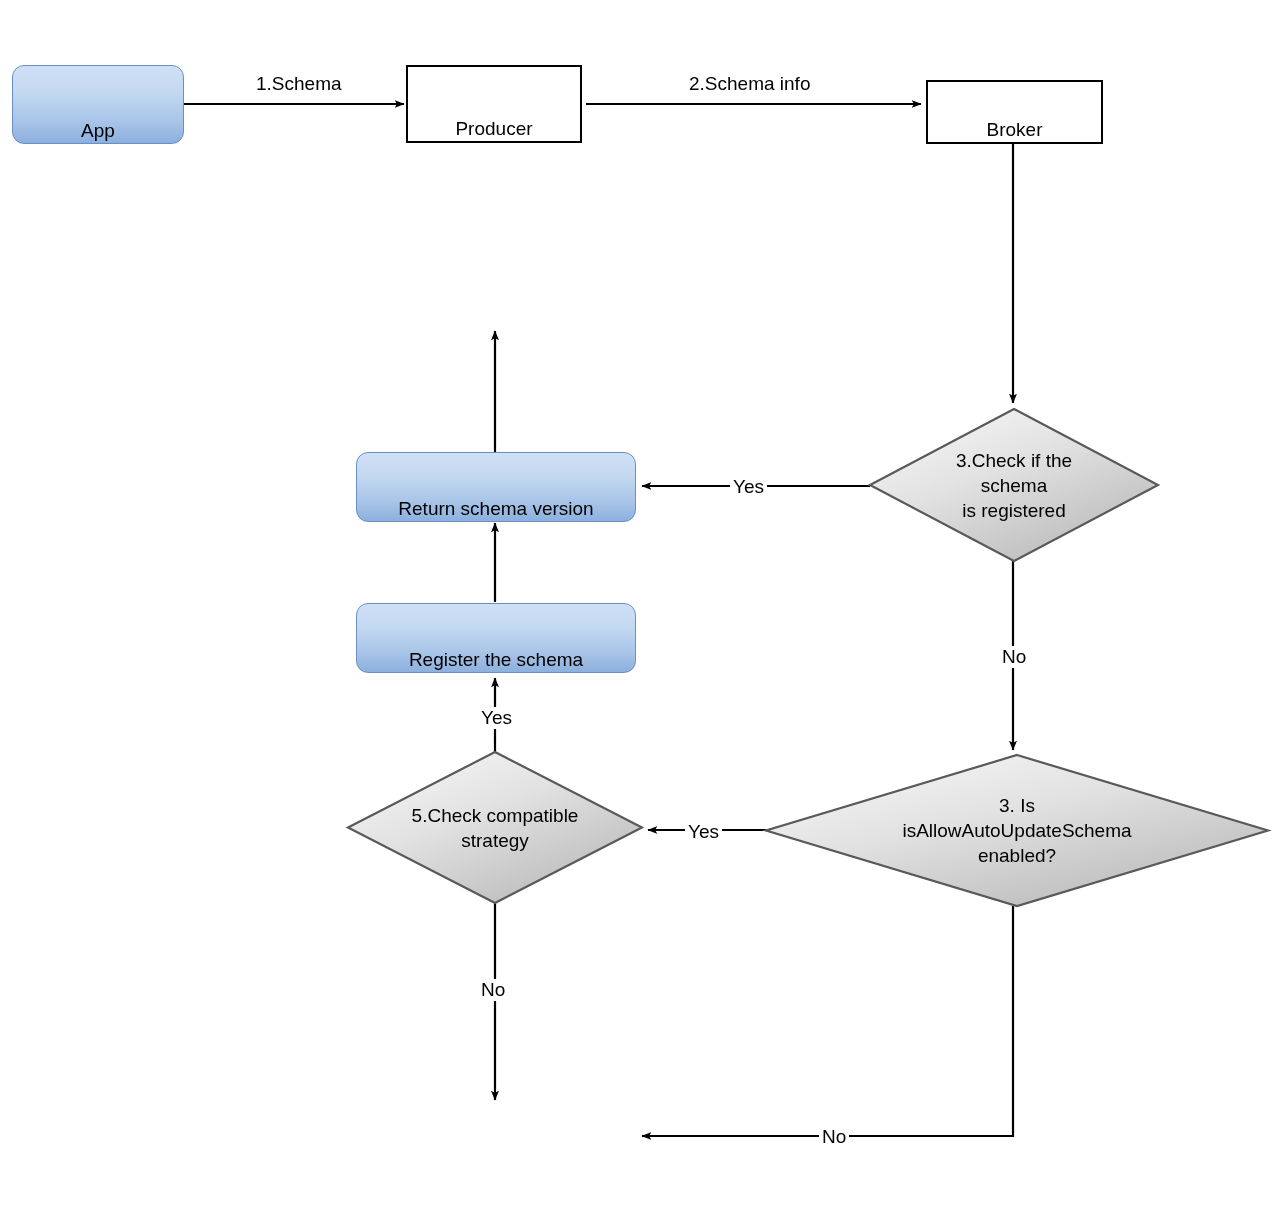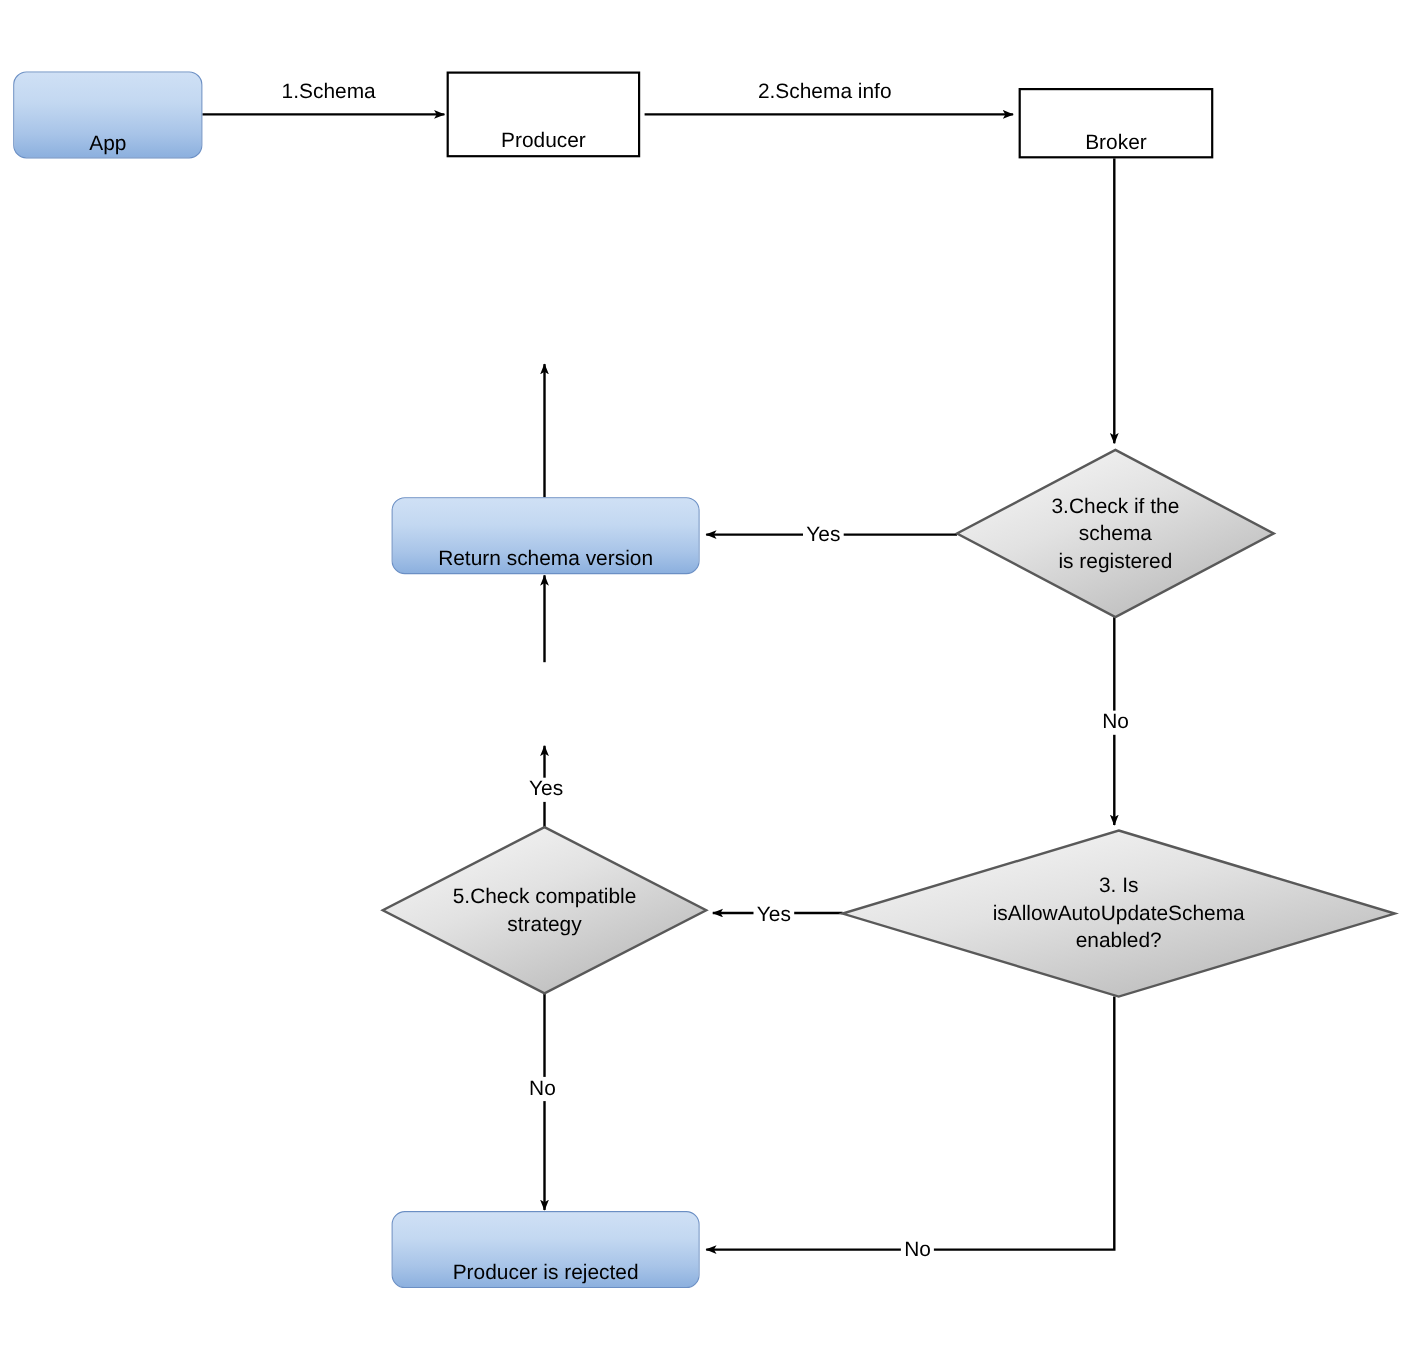--- a/index.html
+++ b/index.html
@@ -140,24 +140,24 @@
 
   <div class="node node-rect" style="left:926px; top:80px; width:177px; height:64px;">
     <span class="node-label">Broker</span>
   </div>
 
 
   <div class="node node-rounded" style="left:356px; top:452px; width:280px; height:70px;border-radius:12px;">
     <span class="node-label">Return schema version</span>
   </div>
 
+  <div class="node node-rounded" style="left:356px; top:603px; width:280px; height:70px;">
+    <span class="node-label">Register the schema</span>
+  </div>
 
-  <div class="node node-rounded" style="left:356px; top:1101px; width:280px; height:70px;">
-    <span class="node-label">Producer is rejected</span>
-  </div>
 
   <div class="diamond-wrap" style="left:870px; top:409px; width:288px; height:152px;">
     <svg width="288" height="152" viewBox="0 0 288 152">
       <polygon points="144,0 288,76 144,152 0,76" fill="url(#diamondGrad)" stroke="#595959" stroke-width="2.2"></polygon>
     </svg>
     <div class="diamond-text">3.Check if the
 schema
 is registered</div>
   </div>
 

